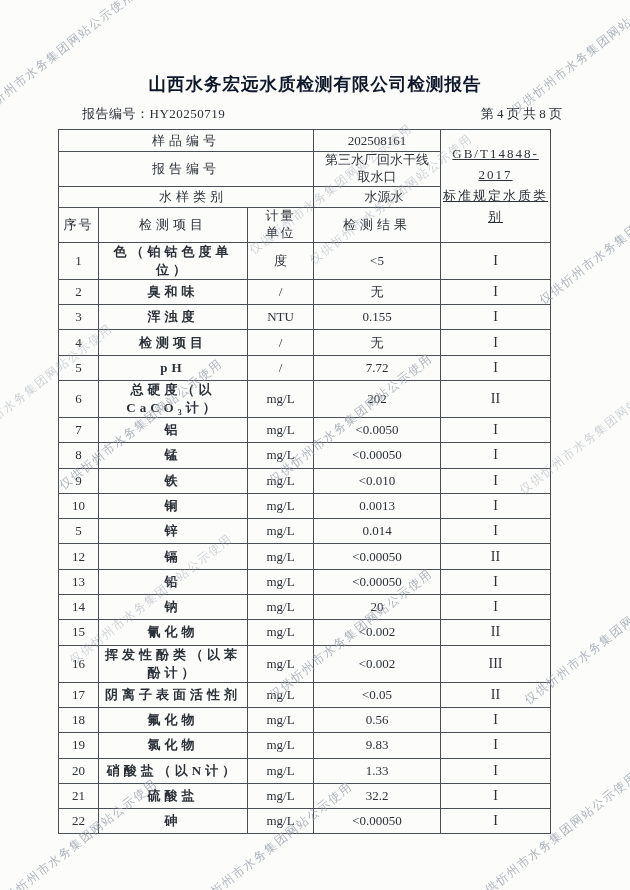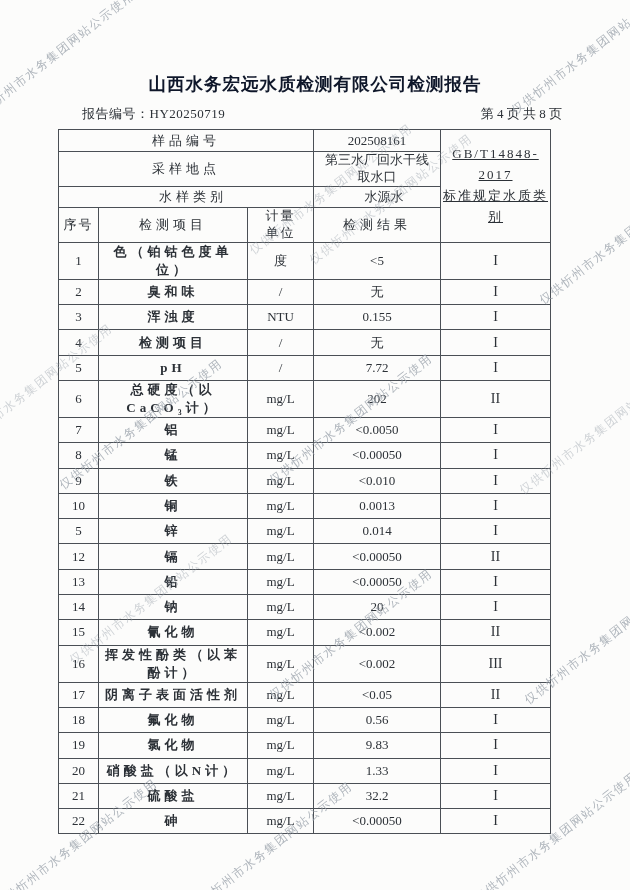--- a/index.html
+++ b/index.html
@@ -121,21 +121,21 @@
         <col style="width:110px">
     </colgroup>
     <tbody>
       <tr class="hrow-a">
         <td colspan="3" class="lbl">样品编号</td>
         <td>202508161</td>
         <td rowspan="4" class="std-cell lbl2 pre">GB/T14848-2017
 标准规定水质类别</td>
       </tr>
       <tr class="hrow-b">
-        <td colspan="3" class="lbl">采样地点</td>
+        <td colspan="3" class="lbl">报告编号</td>
         <td class="pre">第三水厂回水干线
 取水口</td>
       </tr>
       <tr class="hrow-c">
         <td colspan="3" class="lbl">水样类别</td>
         <td>水源水</td>
       </tr>
       <tr class="hrow-d">
         <td class="lbl2">序号</td>
         <td class="lbl">检测项目</td>

